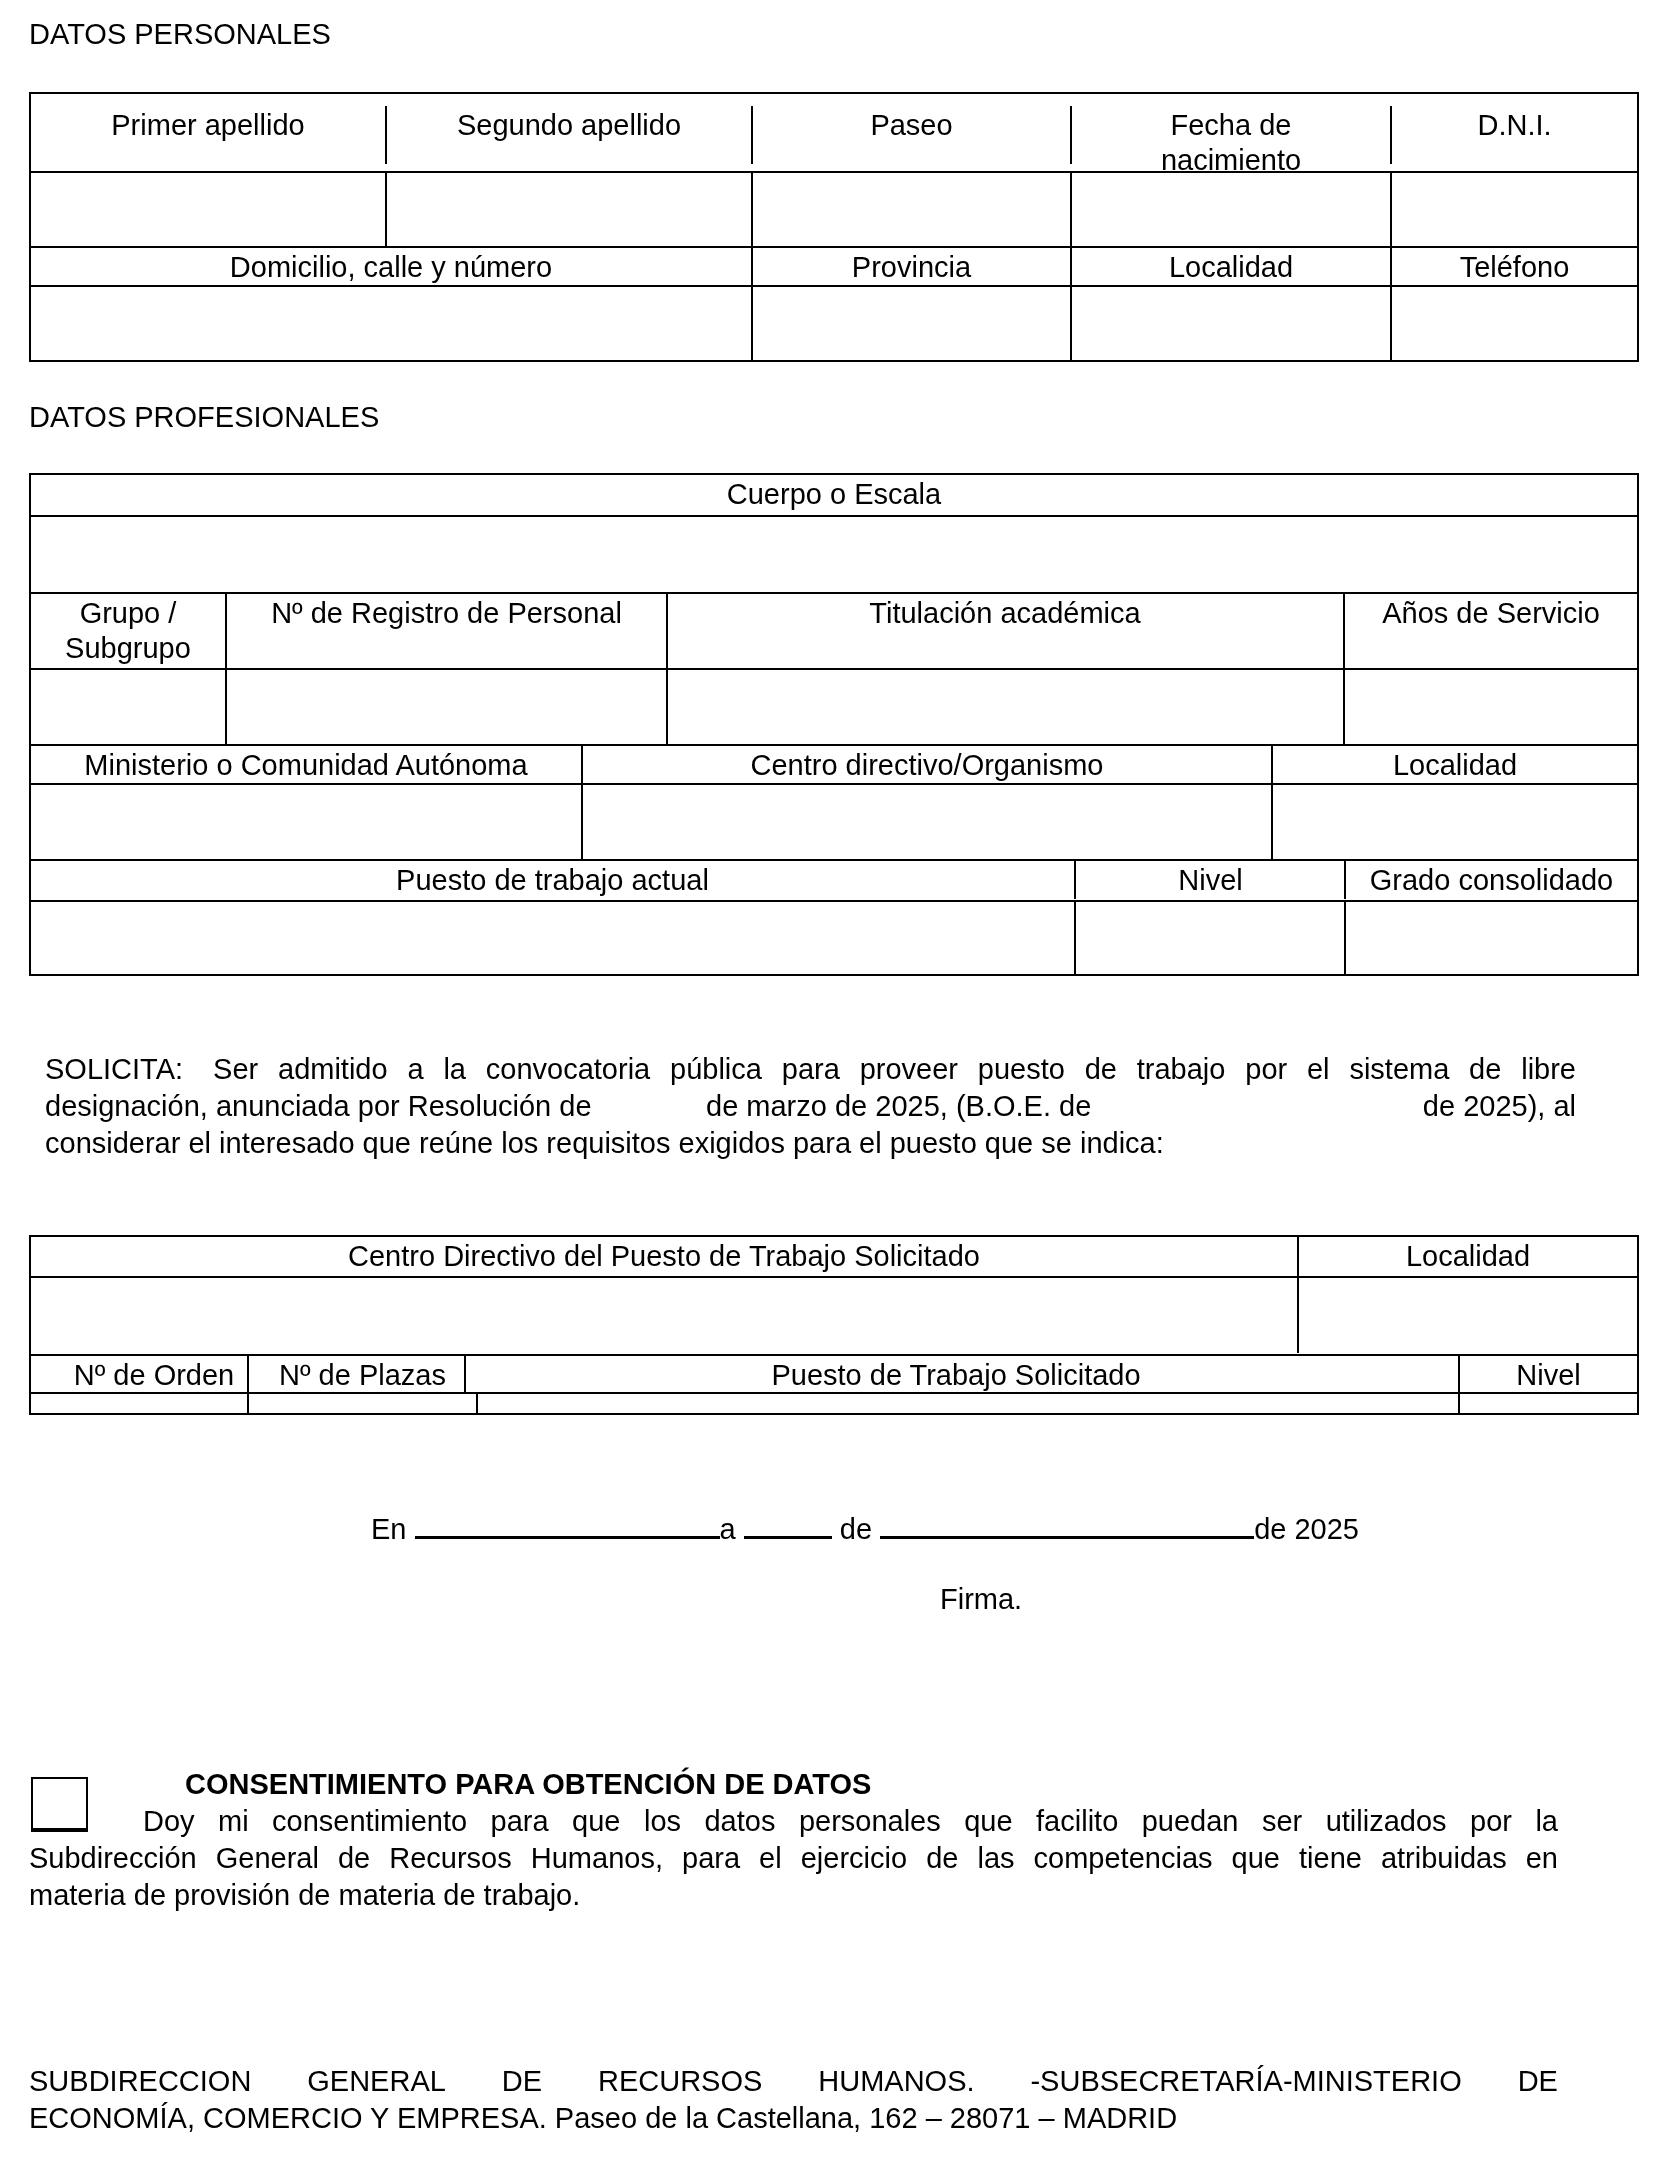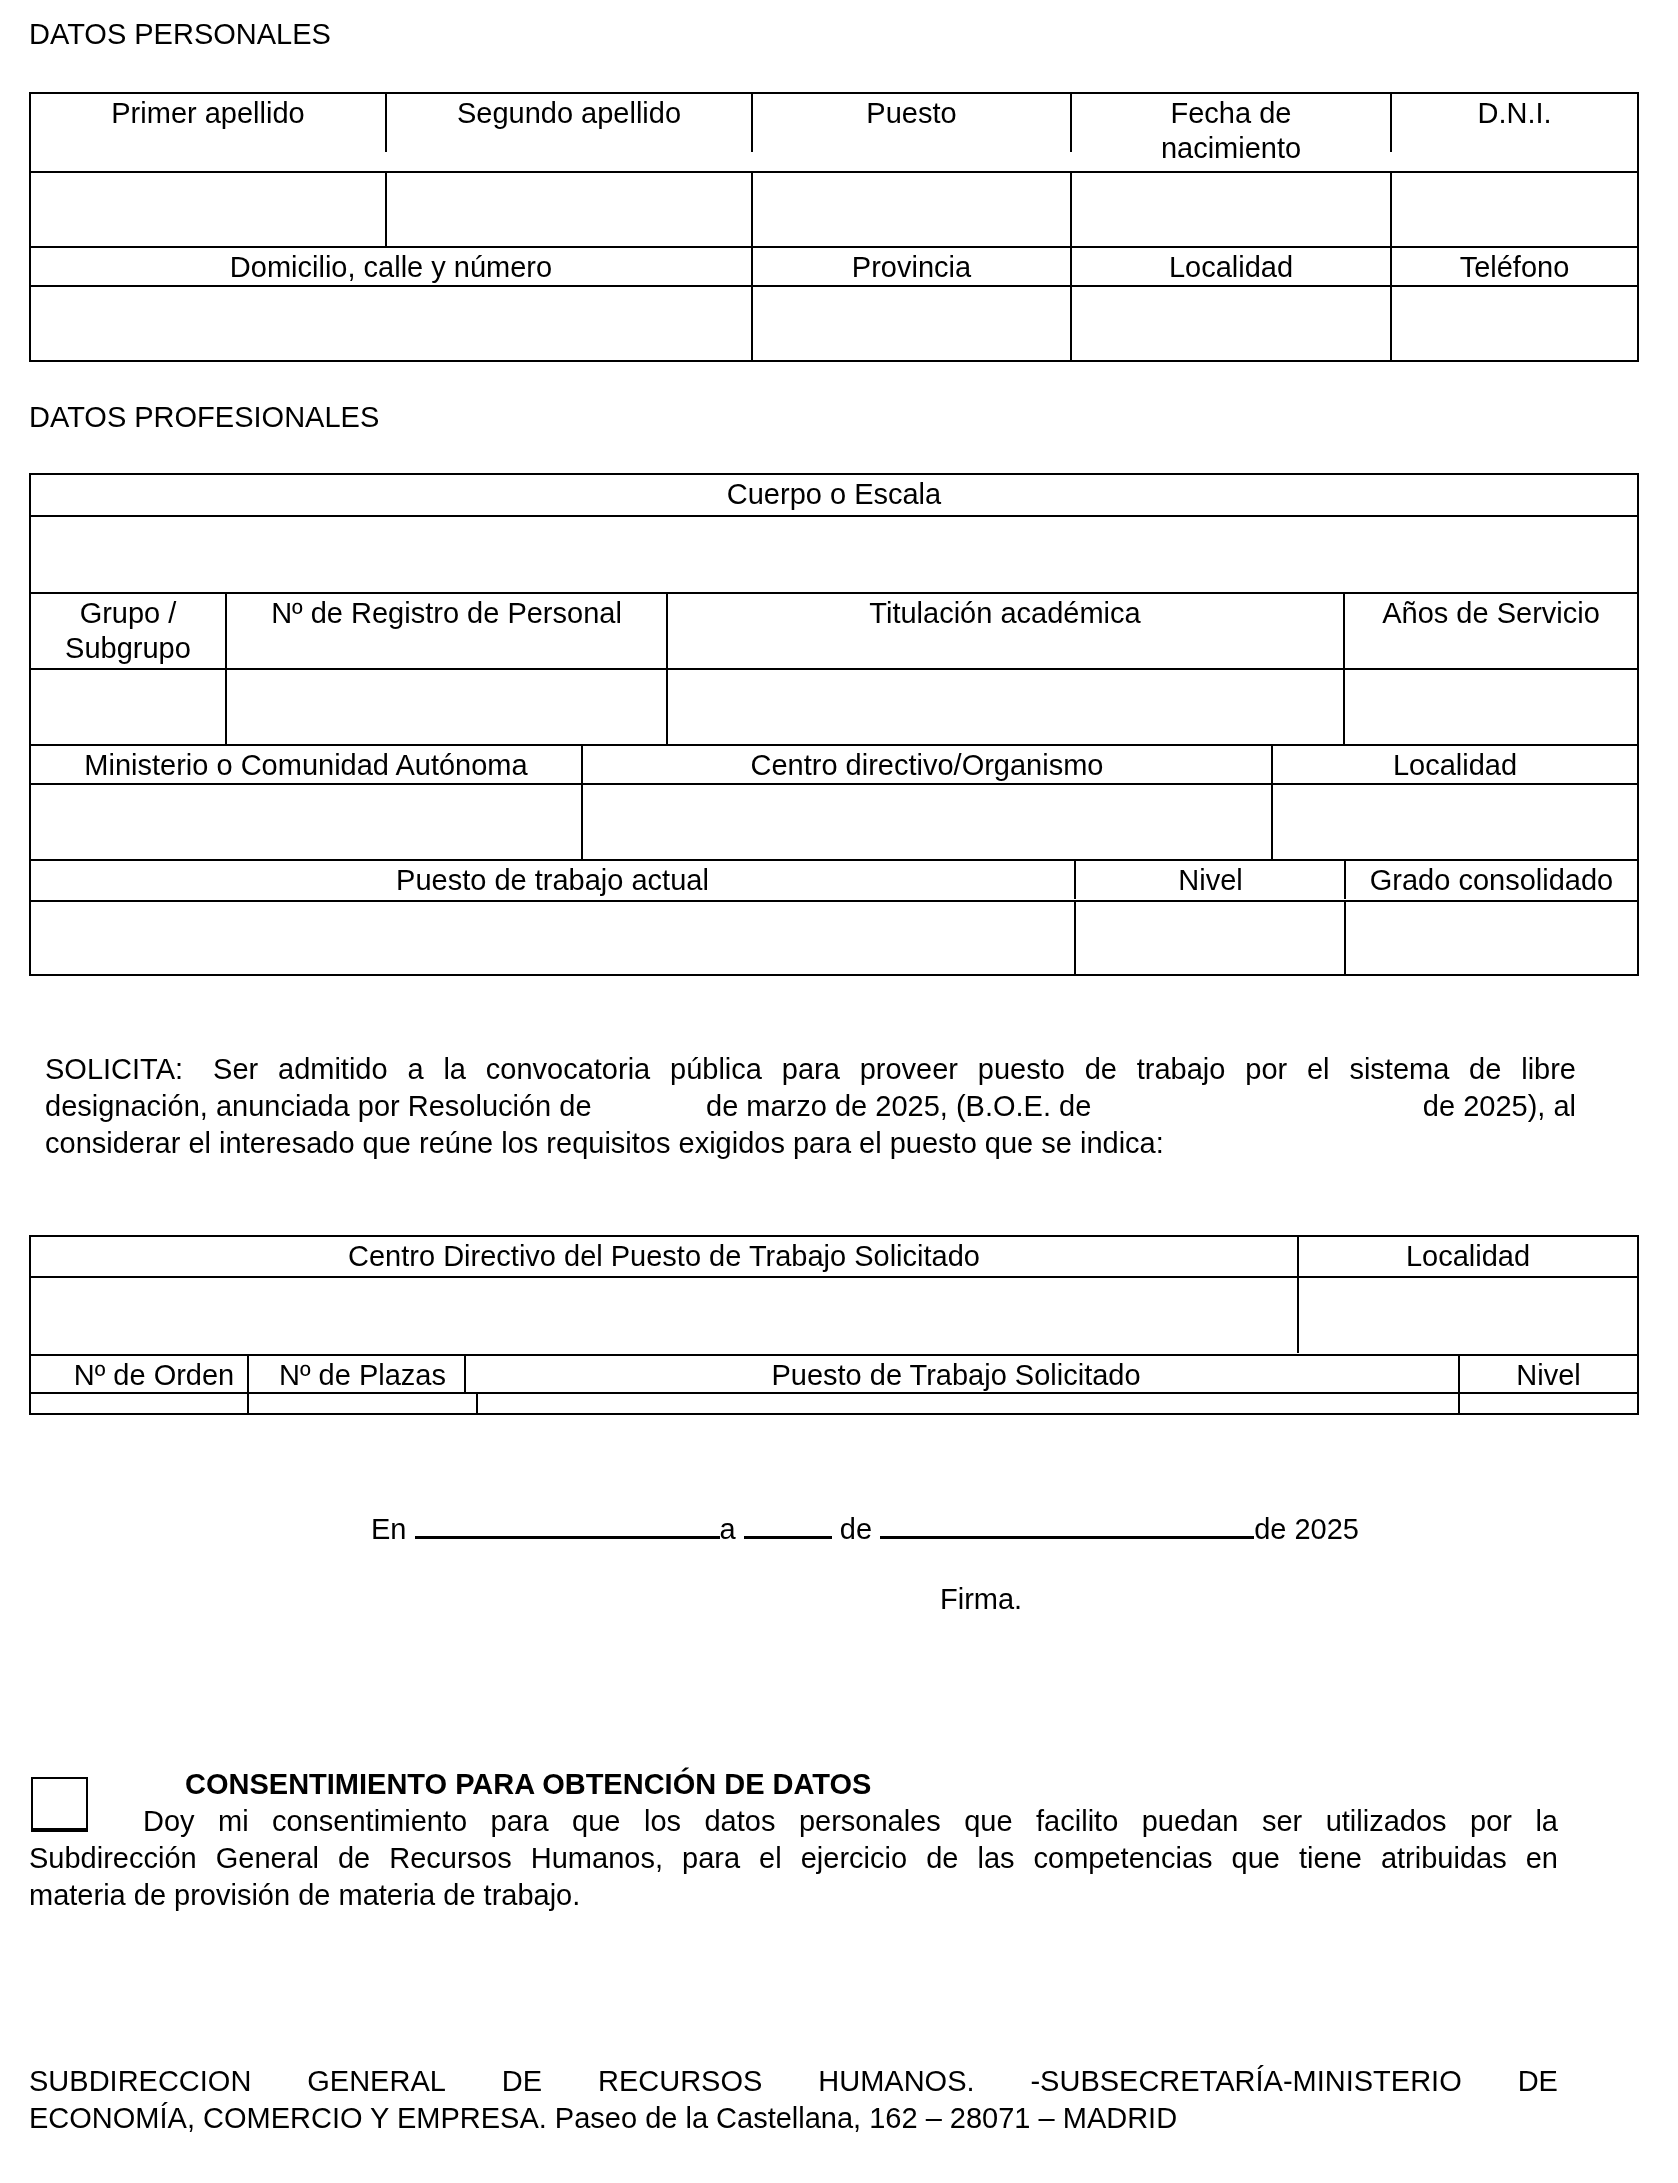--- a/index.html
+++ b/index.html
@@ -20,24 +20,24 @@
   .bold { font-weight:bold; }
   .justify-line { display:flex; justify-content:space-between; white-space:nowrap; }
 </style>
 </head>
 <body>
 
 <div class="abs section-title" style="top:17.4px;">DATOS PERSONALES</div>
 
 <div class="tbl" style="top:92px; height:270px;">
 
-  <div class="row first" style="top:0; height:58px;">
+  <div class="row first" style="top:12px; height:58px;">
     <div class="cell first" style="left:0; width:354px;">Primer apellido</div>
     <div class="cell" style="left:354px; width:366px;">Segundo apellido</div>
-    <div class="cell" style="left:720px; width:319px;">Puesto</div>
+    <div class="cell" style="left:720px; width:319px;">Paseo</div>
     <div class="cell" style="left:1039px; width:320px;">
       <div>Fecha de</div>
       <div>nacimiento</div>
     </div>
     <div class="cell" style="left:1359px; right:0;">D.N.I.</div>
   </div>
 
   <div class="row" style="top:77px; height:76px;">
     <div class="cell first field" style="left:0; width:354px;"></div>
     <div class="cell field" style="left:354px; width:366px;"></div>

